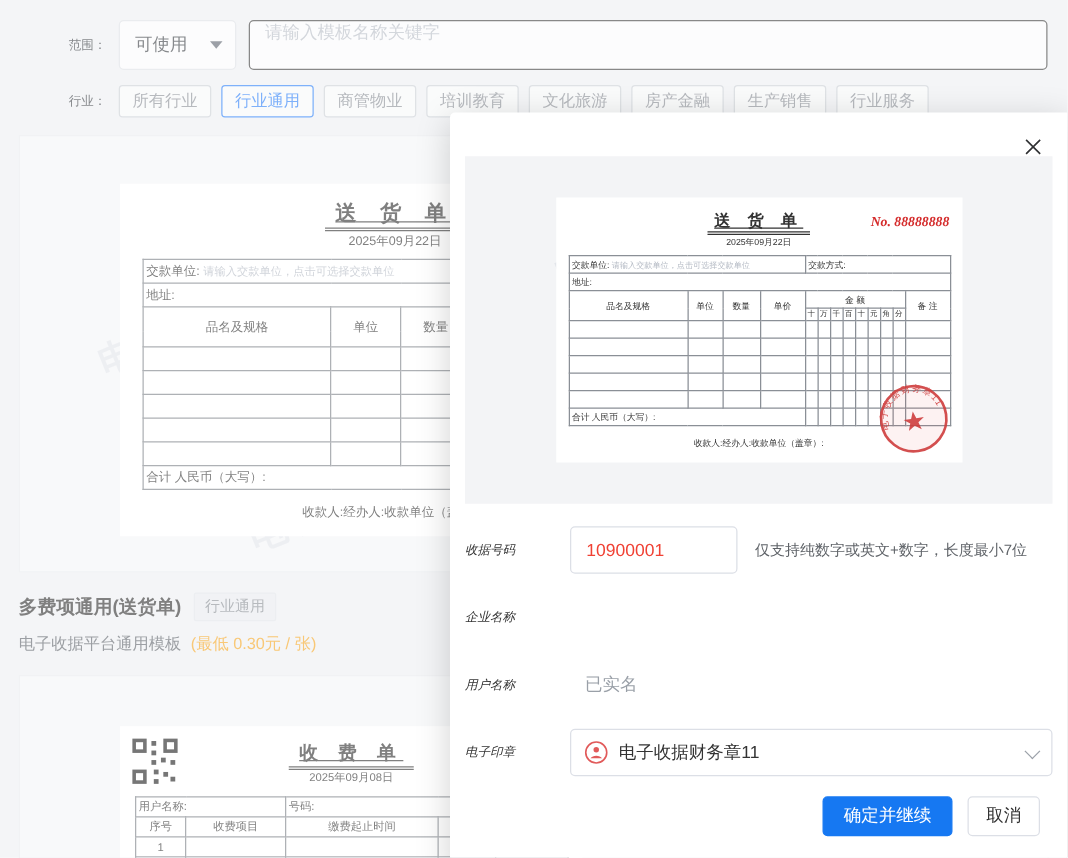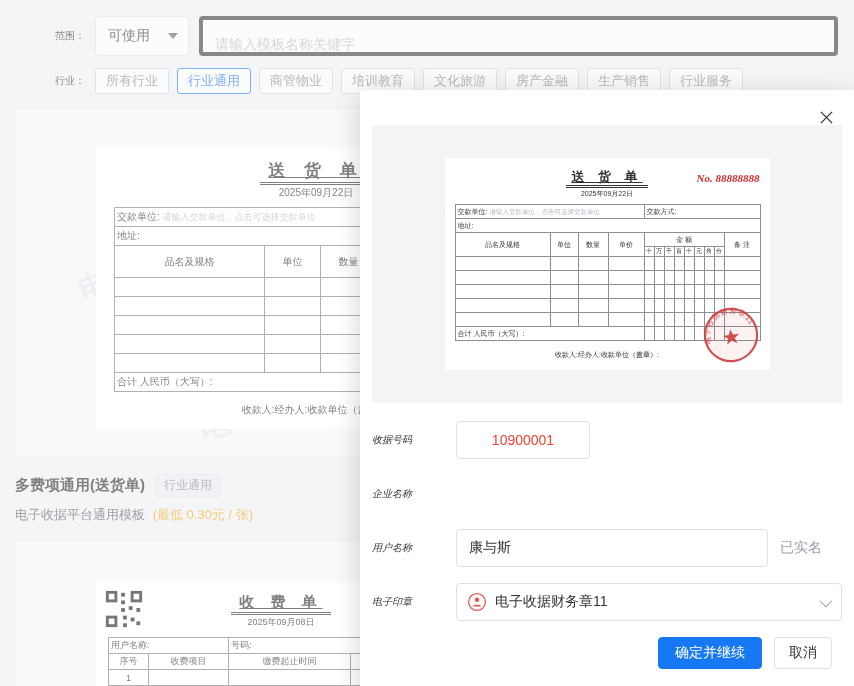--- a/index.html
+++ b/index.html
@@ -12,21 +12,21 @@
   .page { position:absolute; inset:0; z-index:1; }
   .filter-row1 { display:flex; align-items:center; margin:16px 16px 0 55px; height:40px; }
   .filter-row2 { display:flex; align-items:center; margin:12px 16px 0 55px; height:26px; }
   .flabel { font-size:10px; color:#3c4046; margin-right:10px; white-space:nowrap; }
   .scope-select {
     width:94px; height:40px; background:#fbfbfc; border:1px solid #dde0e5; border-radius:4px;
     display:flex; align-items:center; justify-content:space-between; padding:0 10px 0 12px;
     font-size:14px; color:#3c4046; cursor:pointer;
   }
   .caret-solid { width:0; height:0; border-left:5px solid transparent; border-right:5px solid transparent; border-top:6px solid #5f6672; }
-  .search-box { flex:1; height:40px; margin-left:10px; background:#fbfbfc; border:4px solid #404040; border-radius:4px; display:flex; align-items:flex-end; }
+  .search-box { flex:1; height:40px; margin-left:10px; background:#fbfbfc; border:1px solid #404040; border-radius:4px; display:flex; align-items:flex-start; }
   .search-box input { border:none; outline:none; background:transparent; width:100%; padding:0 12px; font-size:14px; color:#333; font-family:inherit; }
   .search-box input::placeholder { color:#b9bec7; }
   .chip {
     display:inline-block; font-size:13px; color:#8b9097; border:1px solid #ccd0d6; border-radius:3px;
     padding:3px 10px; margin-right:8px; background:rgba(255,255,255,.55); cursor:pointer; white-space:nowrap;
   }
   .chip.active { color:#2f81f7; border-color:#2f81f7; }
   .card {
     margin:14px 0 0 15px; width:824px; background:#f4f5f7; border:1px solid #e8eaee;
     position:relative; overflow:hidden;
@@ -96,21 +96,21 @@
   .modal-close { position:absolute; right:18px; top:17px; width:20px; height:20px; display:flex; align-items:center; justify-content:center; cursor:pointer; background:none; border:none; }
   .modal-preview { margin:4px 12px 0; height:278px; background:#f3f4f6; position:relative; overflow:hidden;
     display:flex; align-items:center; justify-content:center; }
   .modal-form { padding:18px 12px 0 12px; }
   .form-row { display:flex; align-items:center; margin-bottom:16px; height:38px; }
   .f-label { width:74px; min-width:74px; font-size:10px; color:#333; margin-right:10px;font-style:italic; }
   .f-input {
     height:38px; border:1px solid #dcdfe6; border-radius:4px; padding:0 12px; font-size:14px;
     color:#333; outline:none; background:#fff; font-family:inherit;
   }
-  .num-input { width:134px; color:#f04134;text-align:center; }
+  .num-input { width:134px; color:#f04134; }
   .f-hint { font-size:12px; color:#5f6368; margin-left:14px; white-space:nowrap; overflow:hidden; }
   .input-wrap { position:relative; width:386px; }
   .input-wrap .f-input { width:100%; padding-right:36px; }
   .company-icon { position:absolute; right:9px; top:9px; cursor:pointer; }
   .user-input { width:312px; }
   .verified { font-size:14px; color:#9aa0a8; margin-left:12px; }
   .seal-select {
     width:386px; height:38px; border:1px solid #dcdfe6; border-radius:4px; display:flex; align-items:center;
     padding:0 12px 0 10px; cursor:pointer; background:#fff;
   }
@@ -530,29 +530,29 @@
         </text>
         <polygon fill="#cf3d3d" points="30,24 32.2,29.8 38.5,29.8 33.4,33.5 35.4,39.5 30,35.8 24.6,39.5 26.6,33.5 21.5,29.8 27.8,29.8"></polygon>
       </svg>
     </div>
   </div>
 
   <div class="modal-form">
     <div class="form-row">
       <label class="f-label">收据号码</label>
       <input class="f-input num-input" value="10900001" style="">
+      <span class="f-hint">仅支持纯数字或英文+数字，长度最小7位</span>
     </div>
 
     <div class="form-row">
       <label class="f-label">企业名称</label>
     </div>
 
     <div class="form-row">
       <label class="f-label">用户名称</label>
-      <input class="f-input user-input" value="康与斯" style="">
       <span class="verified">已实名</span>
     </div>
 
     <div class="form-row">
       <label class="f-label">电子印章</label>
       <div class="seal-select">
         <span class="seal-icon">
           <svg width="20" height="20" viewBox="0 0 20 20">
             <circle cx="10" cy="10" r="8.4" fill="none" stroke="#e15a5a" stroke-width="1.3"></circle>
             <circle cx="10" cy="7.8" r="2.2" fill="#e15a5a"></circle>

